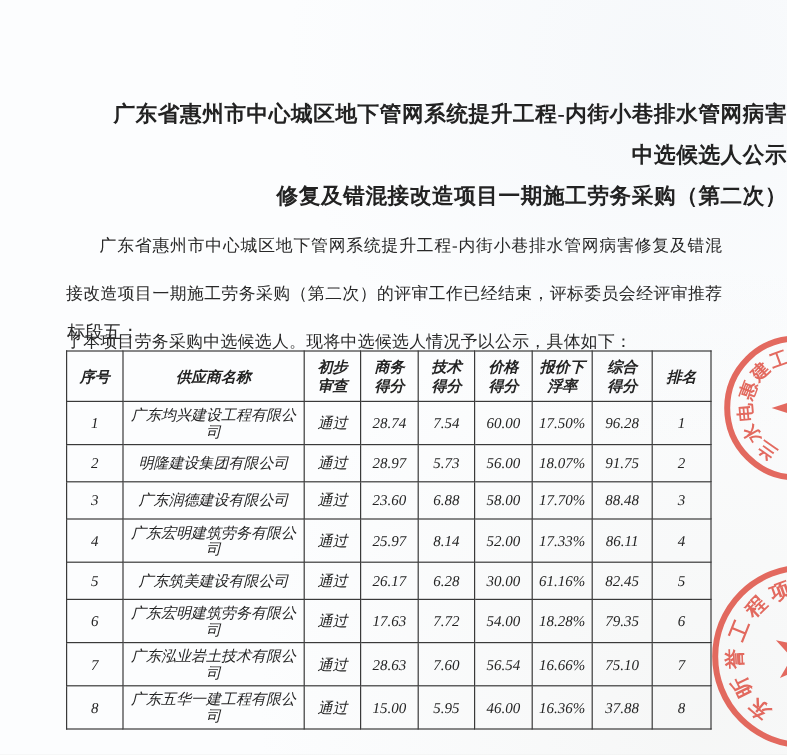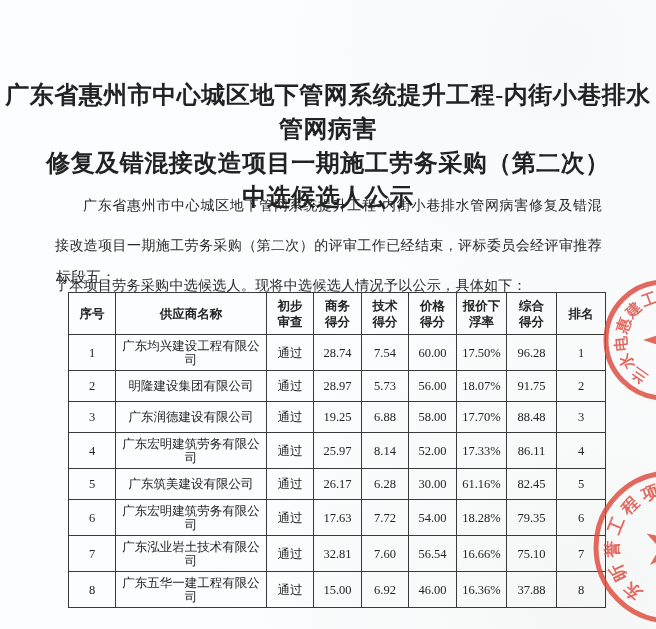--- a/index.html
+++ b/index.html
@@ -6,26 +6,26 @@
   body{background:#e8e8e8;font-family:"Liberation Serif","DejaVu Serif",serif;}
   .page{
     position:relative;width:656px;height:629px;margin:0 auto;
     background:#fcfdfe;
     background-image:
       radial-gradient(circle at 85% 8%, rgba(190,205,220,0.10), rgba(255,255,255,0) 40%),
       radial-gradient(circle at 90% 95%, rgba(200,200,190,0.12), rgba(255,255,255,0) 45%);
     overflow:hidden;color:#262626;
   }
   .title-block{position:absolute;top:78px;left:0;width:656px;text-align:center;}
-  .title-line{font-size:24px;font-weight:bold;line-height:34px;letter-spacing:0.5px;color:#222;}
+  .title-line{font-size:18px;font-weight:bold;line-height:34px;letter-spacing:0.5px;color:#222;text-align:right;}
   .intro{position:absolute;top:186px;left:55px;width:547px;
          font-size:14px;line-height:40px;text-align:justify;text-indent:2em;
          letter-spacing:0.3px;color:#282828;font-family:Liberation Serif, serif;}
   .section-label{position:absolute;top:268px;left:56px;font-size:15px;color:#282828;}
-  table.result{position:absolute;top:292px;left:68px;border-collapse:collapse;table-layout:fixed;}
+  table.result{position:absolute;top:292px;left:55px;border-collapse:collapse;table-layout:fixed;font-style:italic;}
   table.result td,table.result th{
     border:1.4px solid #3a3a3a;padding:1px 3px;font-size:12.5px;color:#242424;
     text-align:center;vertical-align:middle;font-weight:normal;line-height:14px;
     overflow:hidden;
   }
   table.result th{font-weight:bold;line-height:16px;}
   td.supplier{text-align:left;padding-left:6px;}
   
   col.c-no{width:47px;}  col.c-supplier{width:151px;} col.c-review{width:47px;}
   col.c-biz{width:48px;} col.c-tech{width:47px;}      col.c-price{width:48px;}
@@ -35,22 +35,22 @@
   .seal{position:absolute;opacity:0.82;}
   .seal text{font-family:"Liberation Serif","DejaVu Serif",serif;font-weight:bold;}
 </style>
 </head>
 <body>
 
 <div class="page">
 
   <div class="title-block">
     <div class="title-line">广东省惠州市中心城区地下管网系统提升工程-内街小巷排水管网病害</div>
+    <div class="title-line">中选候选人公示</div>
     <div class="title-line">修复及错混接改造项目一期施工劳务采购（第二次）</div>
-    <div class="title-line">中选候选人公示</div>
   </div>
 
   <div class="intro">广东省惠州市中心城区地下管网系统提升工程-内街小巷排水管网病害修复及错混接改造项目一期施工劳务采购（第二次）的评审工作已经结束，评标委员会经评审推荐了本项目劳务采购中选候选人。现将中选候选人情况予以公示，具体如下：</div>
 
   <div class="section-label">标段五：</div>
 
   <table class="result">
     <colgroup>
       <col class="c-no">
         <col class="c-supplier">
@@ -93,21 +93,21 @@
       <td>5.73</td>
       <td>56.00</td>
       <td>18.07%</td>
       <td>91.75</td>
       <td>2</td>
     </tr>
     <tr class="r-short">
       <td>3</td>
       <td class="supplier">广东润德建设有限公司</td>
       <td>通过</td>
-      <td>19.25</td>
+      <td>23.60</td>
       <td>6.88</td>
       <td>58.00</td>
       <td>17.70%</td>
       <td>88.48</td>
       <td>3</td>
     </tr>
     <tr class="r-tall">
       <td>4</td>
       <td class="supplier">广东宏明建筑劳务有限公司</td>
       <td>通过</td>
@@ -137,33 +137,33 @@
       <td>7.72</td>
       <td>54.00</td>
       <td>18.28%</td>
       <td>79.35</td>
       <td>6</td>
     </tr>
     <tr class="r-tall">
       <td>7</td>
       <td class="supplier">广东泓业岩土技术有限公司</td>
       <td>通过</td>
-      <td>32.81</td>
+      <td>28.63</td>
       <td>7.60</td>
       <td>56.54</td>
       <td>16.66%</td>
       <td>75.10</td>
       <td>7</td>
     </tr>
     <tr class="r-tall">
       <td>8</td>
       <td class="supplier">广东五华一建工程有限公司</td>
       <td>通过</td>
       <td>15.00</td>
-      <td>6.92</td>
+      <td>5.95</td>
       <td>46.00</td>
       <td>16.36%</td>
       <td>37.88</td>
       <td>8</td>
     </tr>
   </tbody>
     </table>
 
   <svg class="seal" style="left:598px;top:272px;" width="140" height="140" viewBox="0 0 140 140">
     <g stroke="#de4a3d" fill="#de4a3d">

